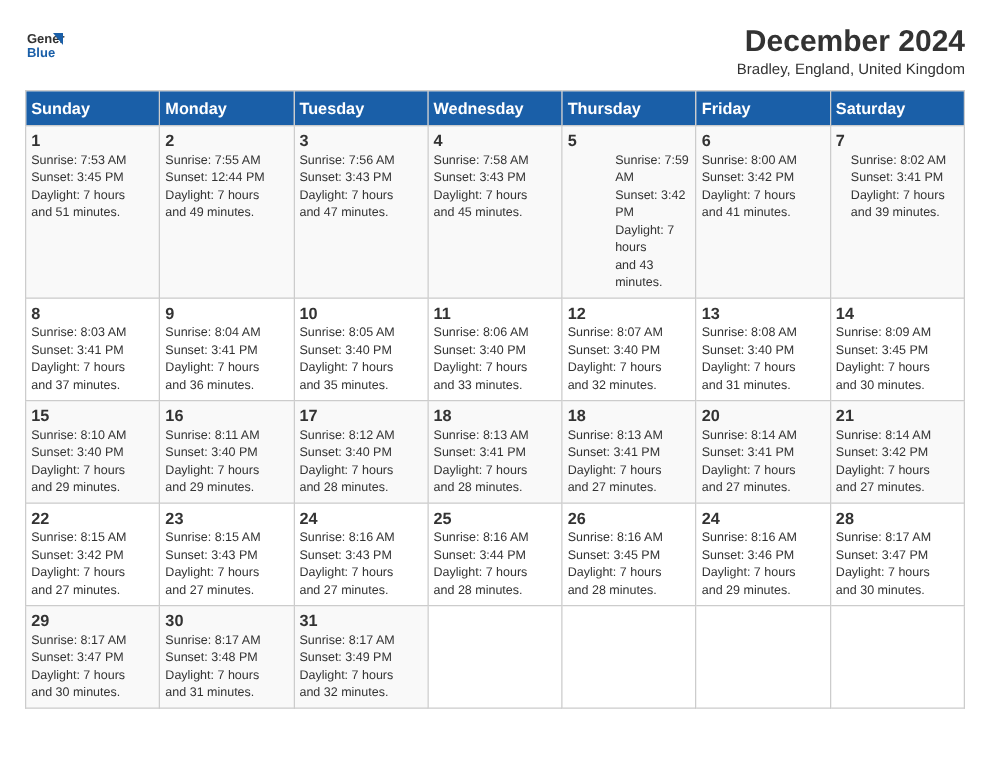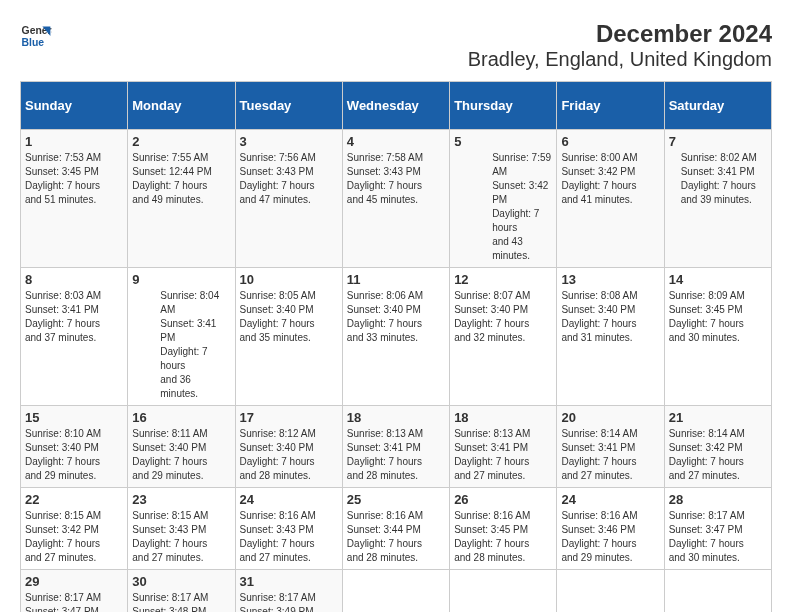--- a/index.html
+++ b/index.html
@@ -27,32 +27,32 @@
     }
     .title-section {
       text-align: right;
     }
     .month-title {
       font-size: 24px;
       font-weight: bold;
       color: #333;
     }
     .location {
-      font-size: 20px;
+      font-size: 12px;
       color: #333;
     }
     table {
       width: 100%;
       border-collapse: collapse;
       font-size: 11px;
     }
     thead tr th {
       background-color: #1a5fa8;
       color: #fff;
-      padding: 16px 4px;
+      padding: 6px 4px;
       text-align: left;
       font-size: 13px;
       font-weight: bold;
       border: 1px solid #ccc;
     }
     tbody tr td {
       border: 1px solid #ccc;
       padding: 4px;
       vertical-align: top;
       background: #fff;
@@ -162,21 +162,21 @@
       <tr>
         <td>
           <span class="day-number">8</span>
           <div class="day-info" style="white-space: pre-line;">Sunrise: 8:03 AM
 Sunset: 3:41 PM
 Daylight: 7 hours
 and 37 minutes.</div>
         </td>
         <td>
           <span class="day-number">9</span>
-          <div class="day-info" style="white-space: pre-line; margin-left: 28px;">Sunrise: 8:04 AM
+          <div class="day-info" style="white-space: pre-line;">Sunrise: 8:04 AM
 Sunset: 3:41 PM
 Daylight: 7 hours
 and 36 minutes.</div>
         </td>
         <td>
           <span class="day-number">10</span>
           <div class="day-info" style="white-space: pre-line;">Sunrise: 8:05 AM
 Sunset: 3:40 PM
 Daylight: 7 hours
 and 35 minutes.</div>

